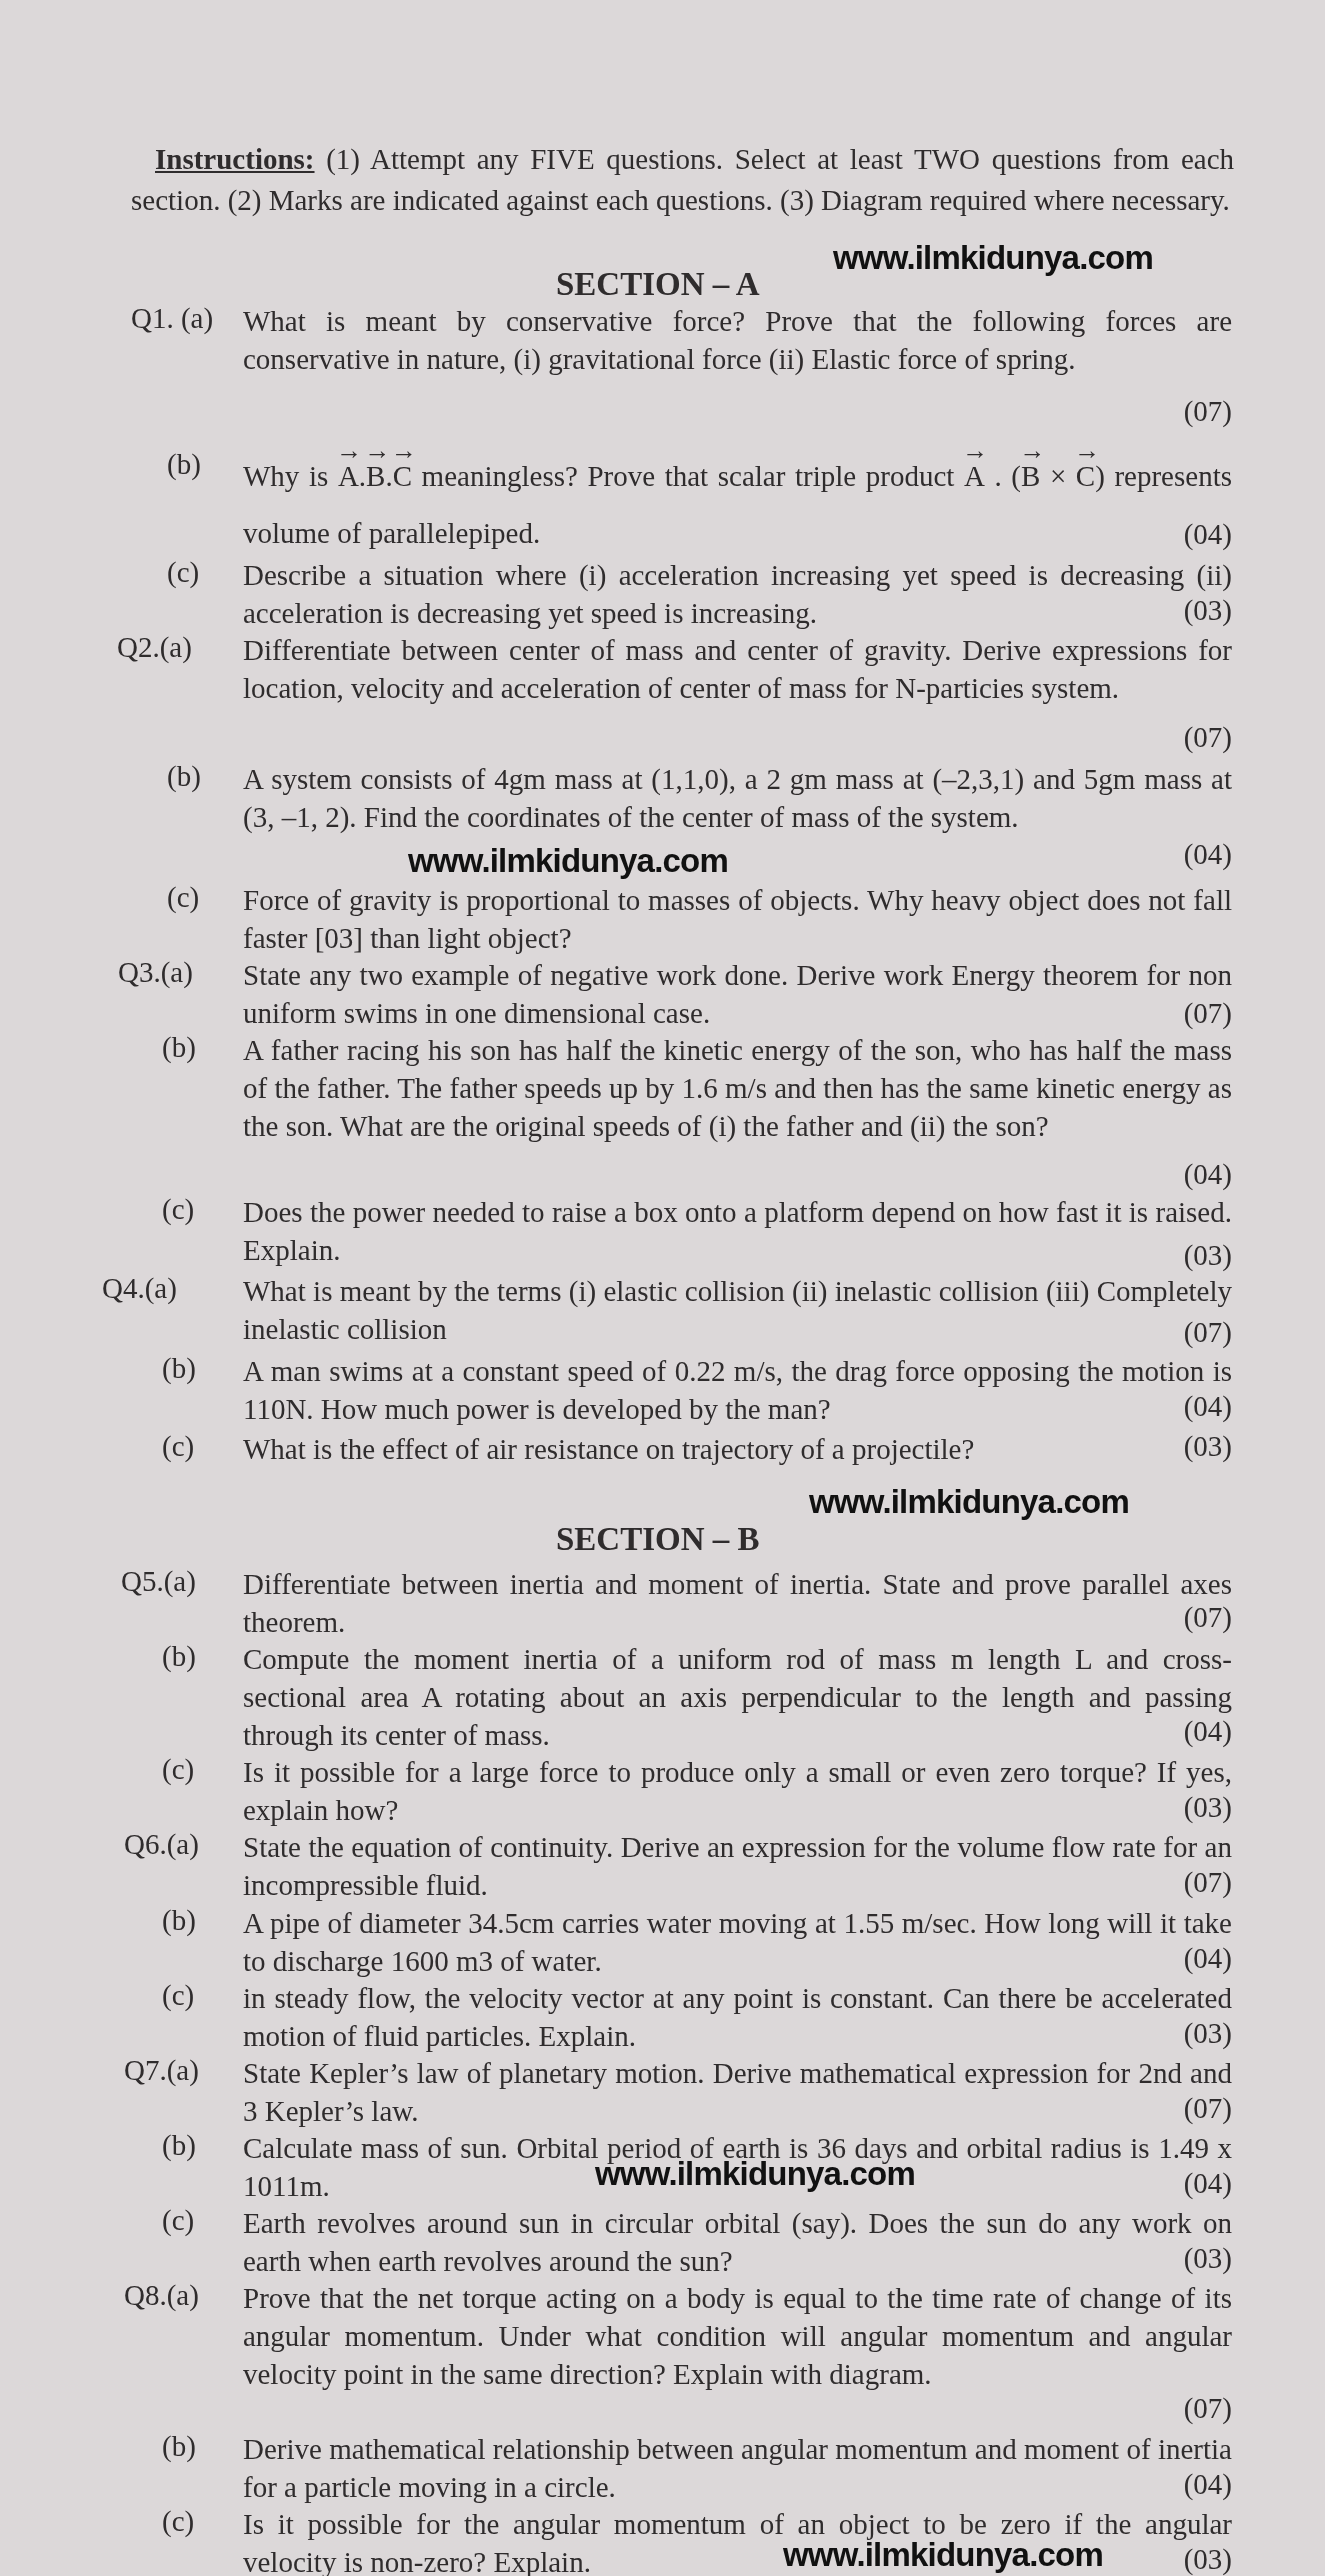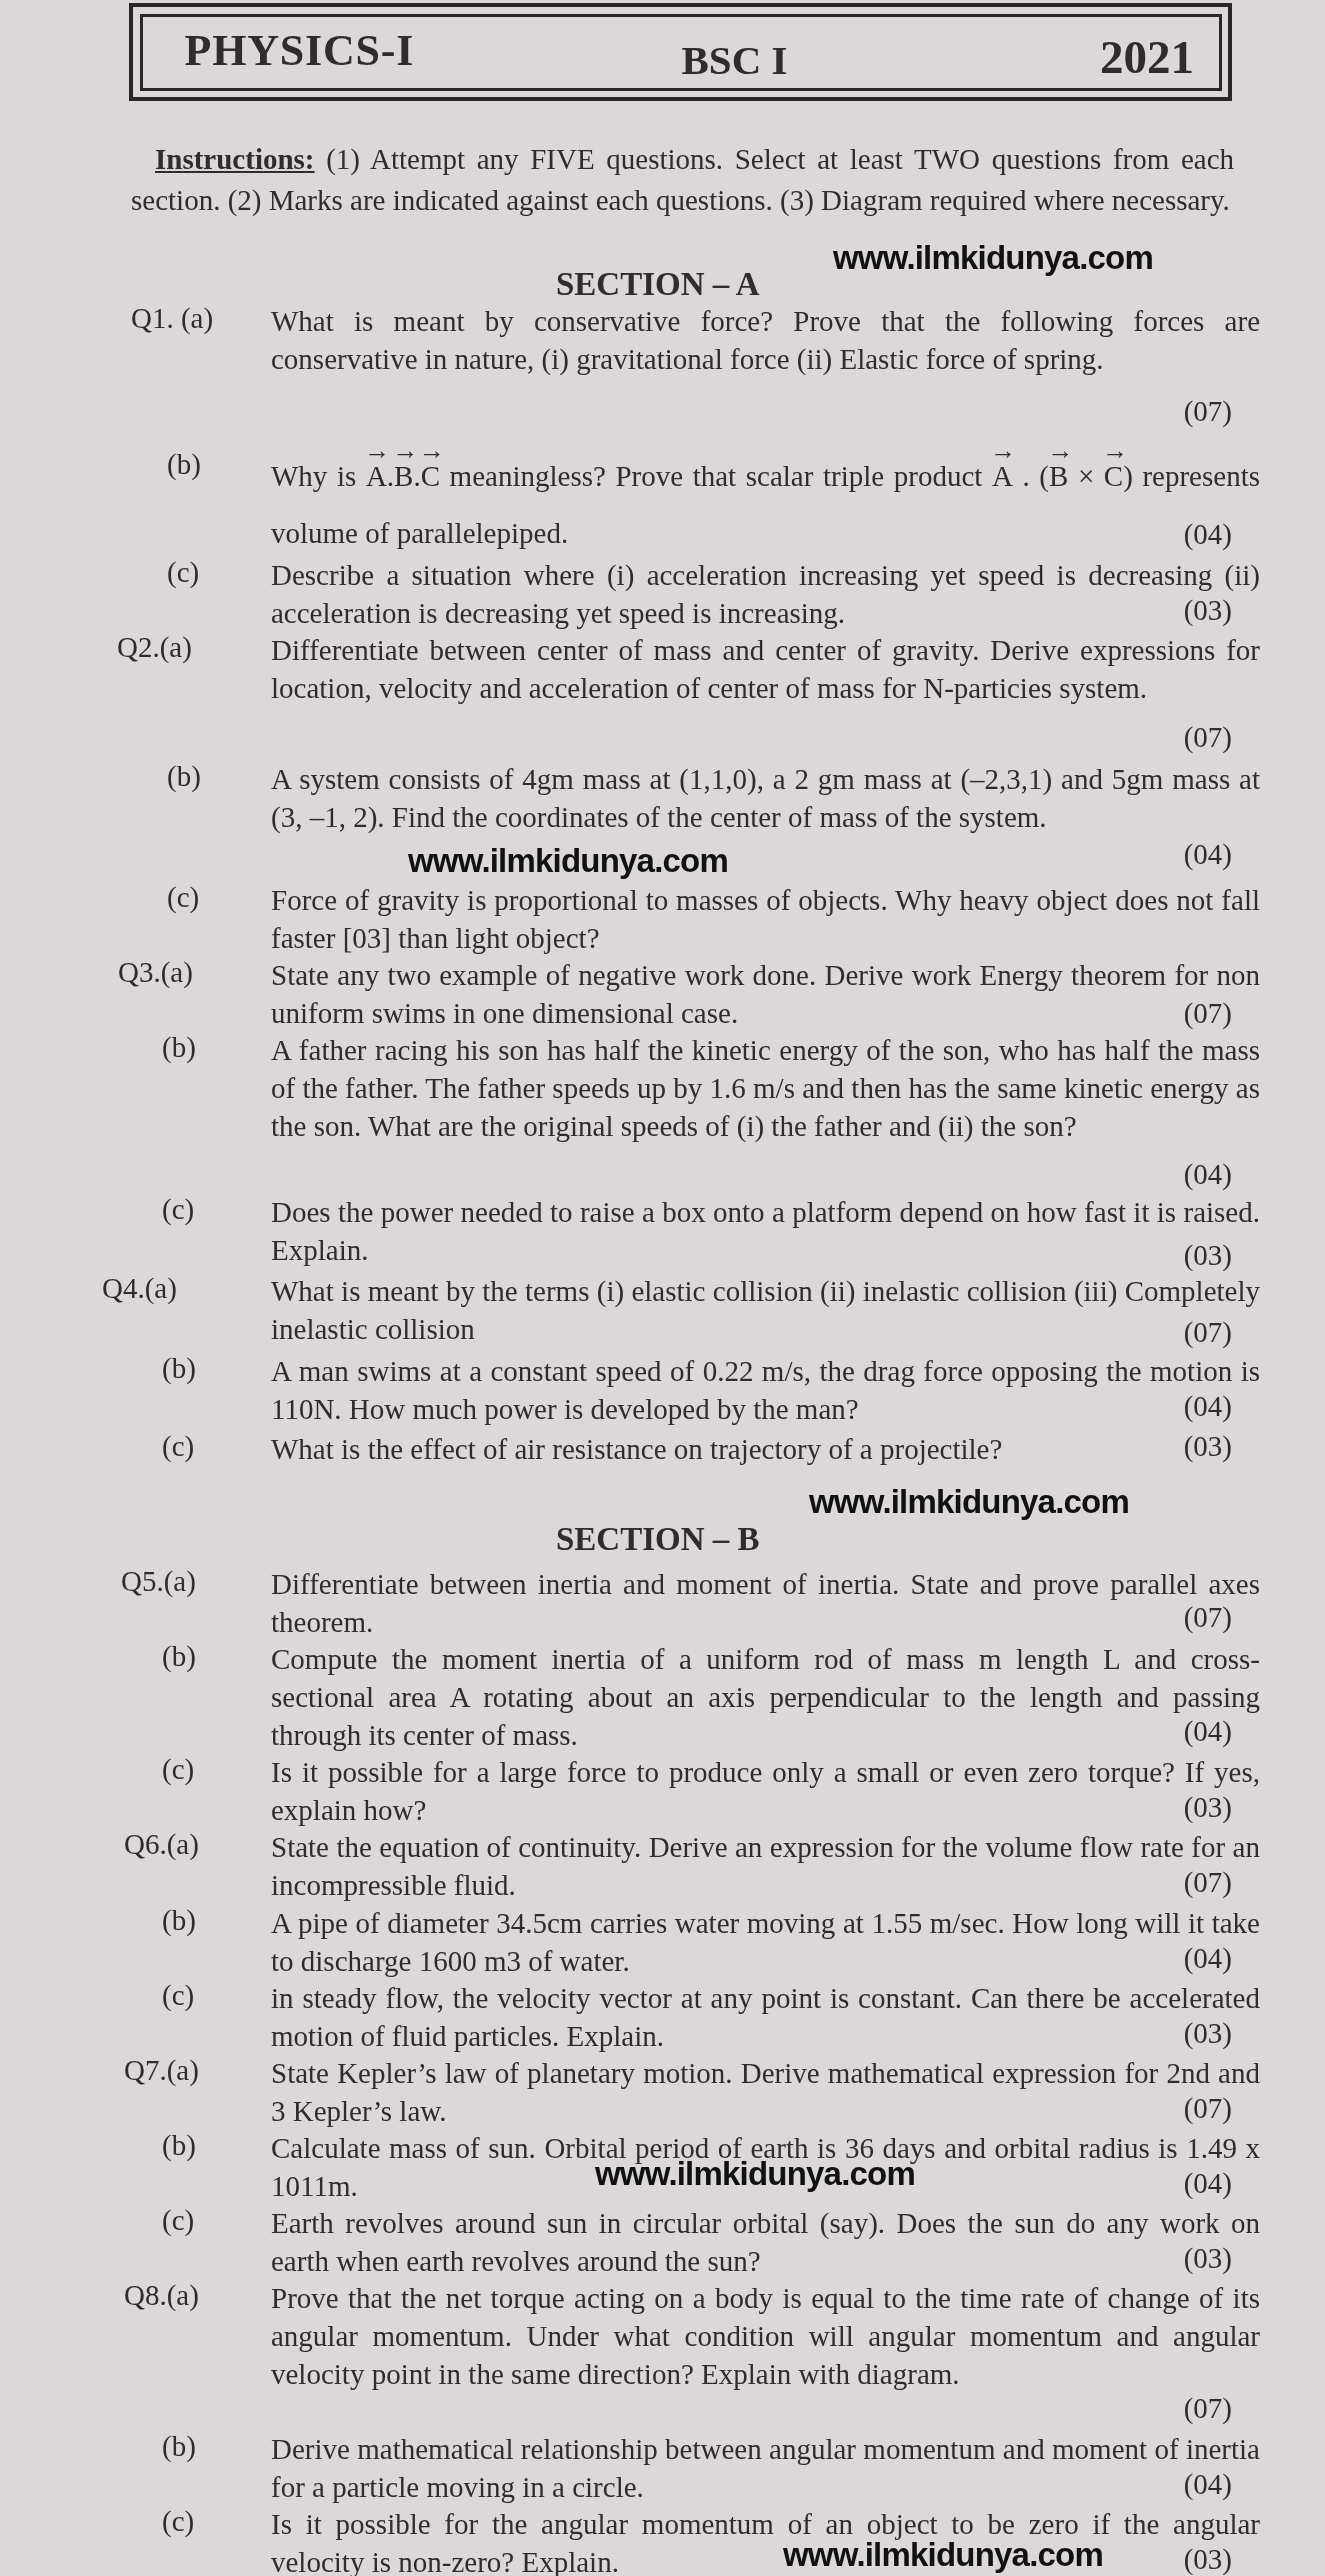--- a/index.html
+++ b/index.html
@@ -26,37 +26,30 @@
   .meta { position:absolute; left:131px; top:100px; width:1103px; font-weight:bold; font-size:29px; height:39px; }
   .meta span { position:absolute; top:0; white-space:nowrap; }
   .instr { position:absolute; left:131px; top:139px; width:1103px; font-size:29px; line-height:41px; text-align:justify; }
   .instr b { text-decoration:underline;margin-left:24px; }
 
   .wm { position:absolute; font-family:Liberation Sans, sans-serif; font-weight:bold; font-size:33px; color:#111; letter-spacing:-0.8px; white-space:nowrap; }
   .section { position:absolute; font-weight:bold; font-size:33px; left:556px; white-space:nowrap; }
 
   .q { position:absolute; left:0; width:1326px; font-size:29px; }
   .qnum { position:absolute; white-space:nowrap; }
-  .qtext { position:absolute; left:243px; width:989px; line-height:38px; text-align:justify;margin-left:28px; }
+  .qtext { position:absolute; left:243px; width:989px; line-height:38px; text-align:justify; }
   .marks { position:absolute; right:94px; white-space:nowrap; }
   .vec { display:inline-block; position:relative; }
   .vec::before { content:"\2192"; position:absolute; left:-1.6px; top:-26px; font-size:26px; }
 </style>
 </head>
 <body>
 
 <div class="page">
 
-  <div class="header-box">
-    <div class="header-inner">
-      <span class="h-title">PHYSICS-I</span>
-      <span class="h-class">BSC I</span>
-      <span class="h-year">2021</span>
-    </div>
-  </div>
 
 
   <div class="instr"><b>Instructions:</b><span> (1) Attempt any FIVE questions. Select at least TWO questions from each section. (2) Marks are indicated against each questions. (3) Diagram required where necessary.</span></div>
 
   <div class="wm" style="left:833px;top:239px">www.ilmkidunya.com</div>
   <div class="section" style="top:266px">SECTION – A</div>
 
   <div class="q" style="top:302px">
     <span class="qnum" style="left:131px">Q1. (a)</span>
     <div class="qtext">What is meant by conservative force? Prove that the following forces are conservative in nature, (i) gravitational force (ii) Elastic force of spring.</div>

